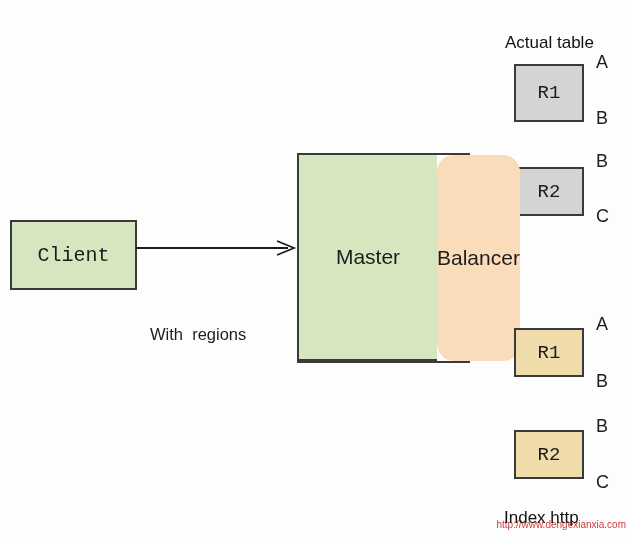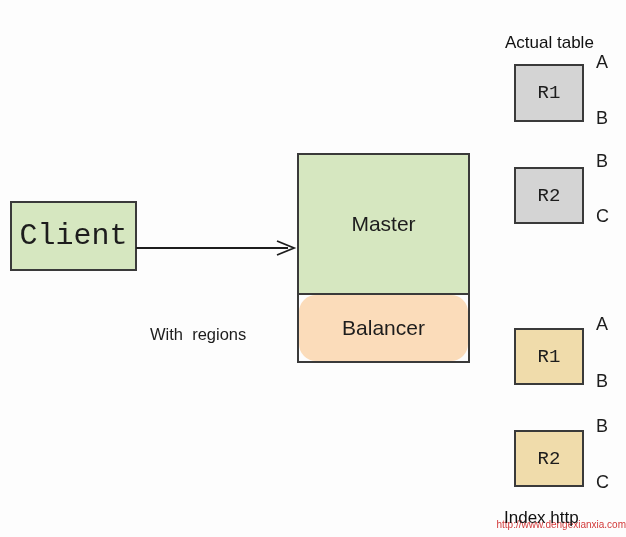--- a/index.html
+++ b/index.html
@@ -18,32 +18,32 @@
     position: absolute;
     border: 2px solid var(--border, #3a3a3a);
     box-sizing: border-box;
     display: flex;
     align-items: center;
     justify-content: center;
     color: var(--text, #1d1d1d);
     font-family: Liberation Mono, monospace;
   }
   .client-box {
-    left: 10px; top: 201px; width: 127px; height: 70px;
+    left: 10px; top: 220px; width: 127px; height: 70px;
     background: var(--box-green, #d6e7c0);
-    font-size: 30px;
+    font-size: 20px;
     text-align: right;
   }
   .master-balancer {
     position: absolute;
     left: 297px; top: 153px; width: 173px; height: 210px;
     border: 2px solid var(--border, #3a3a3a);
     box-sizing: border-box;
     display: flex;
-    flex-direction: column;
+    flex-direction: row;
   }
   .master-section {
     flex: 0 0 138px;
     background: var(--box-green, #d6e7c0);
     border-bottom: 2px solid var(--border, #3a3a3a);
     display: flex;
     align-items: center;
     justify-content: center;
     font-size: 21px;
     color: var(--text, #1d1d1d);
@@ -52,21 +52,21 @@
     flex: 1 1 auto;
     background: var(--box-peach, #fbdcba);
     display: flex;
     align-items: center;
     justify-content: center;
     font-size: 21px;
     color: var(--text, #1d1d1d);
     border-radius: 17px;
   }
   .region-box {
-    width: 70px; height: 57px;
+    width: 70px; height: 49px;
     font-size: 19px;
   }
   .region-gray { background: var(--box-gray, #d4d4d4); }
   .region-tan  { background: var(--box-tan, #f0dcab); }
   .key-letter {
     position: absolute;
     font-size: 18px;
     color: var(--text, #1d1d1d);
   }
   .column-title {

